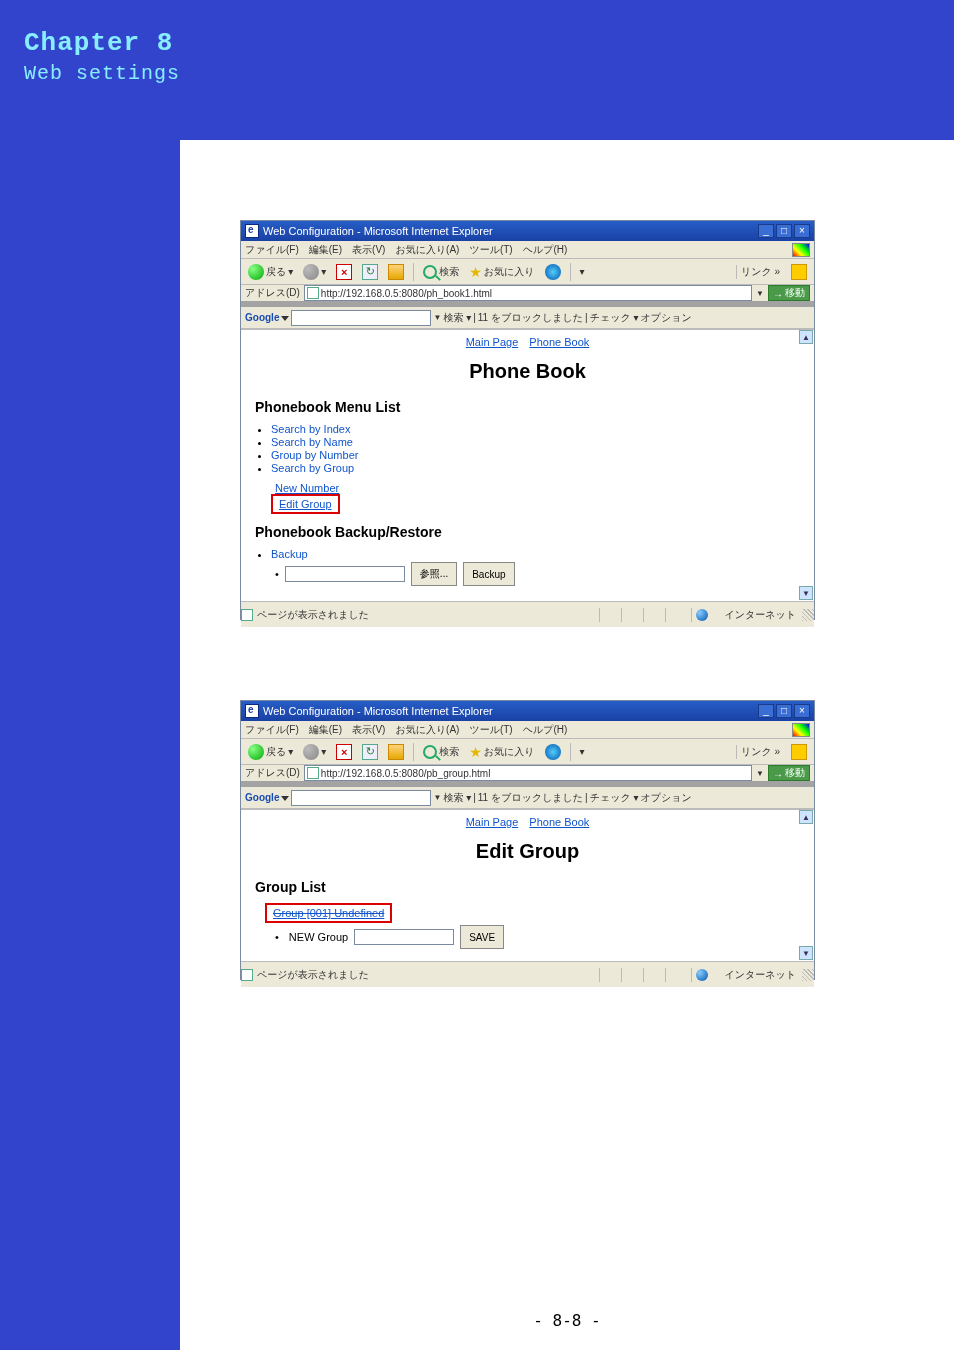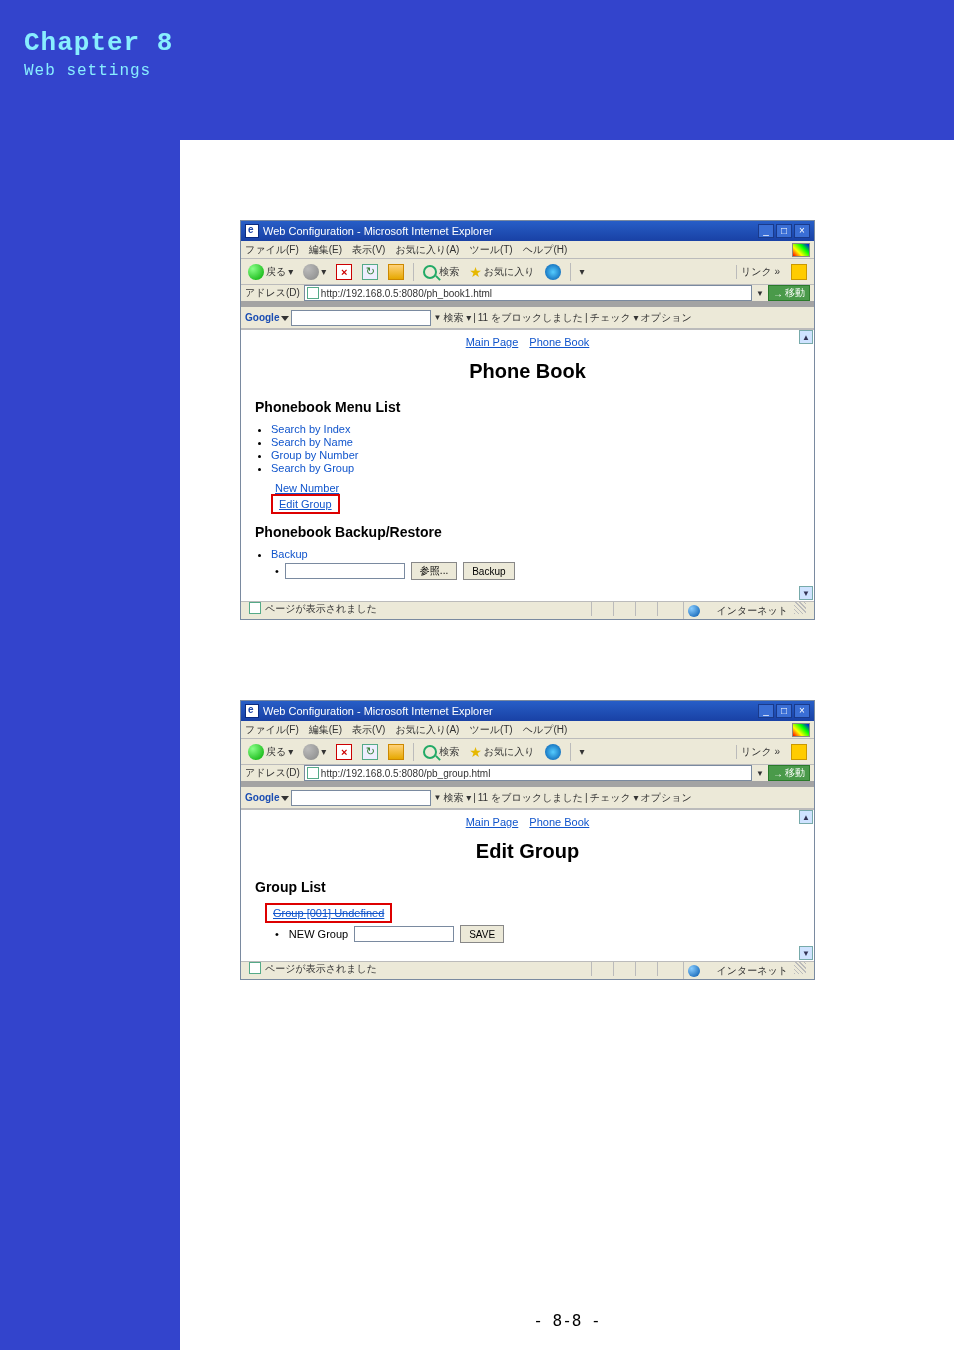--- a/index.html
+++ b/index.html
@@ -34,21 +34,21 @@
     font-size: 26px;
     font-weight: bold;
     letter-spacing: 1px;
     white-space: pre;
   }
   .chapter-sub {
     position: absolute;
     left: 24px;
     top: 62px;
     color: #88eeff;
-    font-size: 16px;
+    font-size: 20px;
     letter-spacing: 1px;
     white-space: pre;
   }
   .content {
     position: absolute;
     left: 180px;
     top: 140px;
     width: 774px;
     height: 1160px;
     background: #ffffff;
@@ -149,29 +149,29 @@
 
   .box-edit{border:2px solid #d00; padding:2px 6px; margin-left:30px; display:inline-block;}
   .box-edit a{color:#15c;text-decoration:underline;font-size:11px;}
   .box-group-list{border:2px solid #d00; padding:2px 6px; margin-left:24px; display:inline-block;}
   .box-group-list .struck{color:#15c;text-decoration:line-through underline;font-size:11px;}
 
   .line-new{color:#15c;text-decoration:underline;font-size:11px;margin-left:34px;}
 
   .restore-row{margin-left:34px;display:flex;align-items:center;gap:6px;}
   .file-input{width:120px;height:16px;border:1px solid #7a8aa0;background:#fff;}
-  .btn{height:18px;font-size:10px;border:1px solid #888;background:#ece9d8;padding:0 8px;}
+  .btn{height:24px;font-size:10px;border:1px solid #888;background:#ece9d8;padding:0 8px;}
 
   .newgroup-row{margin-left:34px;display:flex;align-items:center;gap:6px;font-size:11px;margin-top:2px;}
   .newgroup-row::before{content:"\2022";margin-right:4px;}
   .text-input{width:100px;height:16px;border:1px solid #7a8aa0;background:#fff;}
 
   .status-bar{
-    height:18px;background:#ece9d8;border-top:1px solid #bbb;
-    display:flex;font-size:10px;color:#333;padding:0 8px;gap:4px;
+    height:26px;background:#ece9d8;border-top:1px solid #bbb;
+    display:flex;align-items:center;font-size:10px;color:#333;padding:0 0;gap:4px;
   }
   .status-bar .pg-ico{width:12px;height:12px;background:#fff;border:1px solid #5a8;}
   .status-cells{margin-left:auto;display:flex;gap:0;}
   .status-cell{width:22px;height:14px;border-left:1px solid #bbb;}
   .status-net{display:flex;align-items:center;gap:17px;border-left:1px solid #bbb;padding-left:4px;}
   .globe{width:12px;height:12px;border-radius:50%;background:radial-gradient(circle at 30% 30%,#8cf,#05a);}
   .grip{width:12px;height:12px;background:repeating-linear-gradient(45deg,#bbb 0 1px,transparent 1px 3px);margin-left:2px;}
 
   .page-number{
     position:absolute;left:180px;bottom:20px;width:774px;text-align:center;

